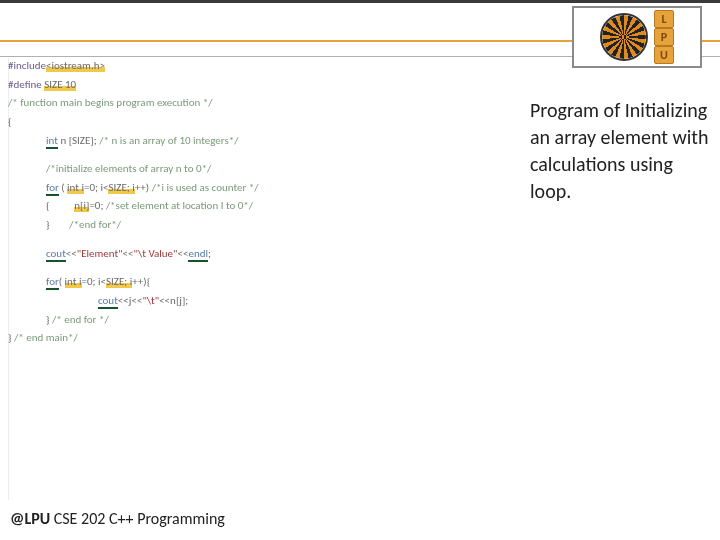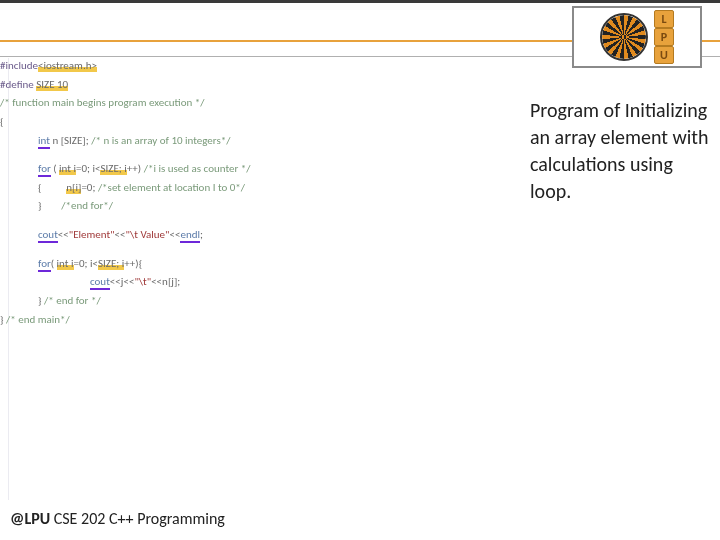--- a/index.html
+++ b/index.html
@@ -66,40 +66,40 @@
     position: absolute;
     left: 0; right: 0;
     height: 2px;
     background: #e8a23c;
   }
   .dl1 { top: 40px; }
   .dl2 { top: 56px; background:#b0b0b0; height:1px;}
   .code-area {
     position: absolute;
     top: 60px;
-    left: 0;
+    left: 8px;
     width: 500px;
     font-family: Calibri, Arial, sans-serif;
     font-size: 11px;
     line-height: 1.15;
     color: #6a6a6a;
   }
   .code-area .line {
     margin-bottom: 6px;
     white-space: pre;
   }
   .code-area .big-gap { margin-bottom: 16px; }
   .kw { color: #5a7aa8; }
   .dir { color: #6a5a8a; }
   .str { color: #a03a3a; }
   .cmt { color: #7a9a7a; }
   .hl {
     background: linear-gradient(to bottom, transparent 60%, #f2c84a 60%);
   }
-  .type { border-bottom: 2px solid #6d28d9; }
+  .type { border-bottom: 2px solid #14532d; }
   .side-text {
     position: absolute;
     top: 72px;
     left: 530px;
     width: 180px;
     font-size: 20px;
     line-height: 1.35;
     color: #222;
     z-index: 5;
     margin-top: 25px;
@@ -143,20 +143,21 @@
 
 <div class="side-text">Program of Initializing an array element with calculations using loop.</div>
 
 <div class="code-area">
   <div class="line"><span class="dir">#include</span><span class="hl">&lt;iostream.h&gt;</span></div>
   <div class="line"><span class="dir">#define </span><span class="hl">SIZE 10</span></div>
   <div class="line cmt">/* function main begins program execution */</div>
   <div class="line">{</div>
   <div class="line indent1"><span class="kw type">int</span><span> n [SIZE]; </span><span class="cmt">/* n is an array of 10 integers*/</span></div>
   <div class="line indent1 big-gap"></div>
+  <div class="line indent1 cmt">/*initialize elements of array n to 0*/</div>
   <div class="line indent1"><span class="kw type">for</span><span> ( </span><span class="hl">int i</span><span>=0; i&lt;</span><span class="hl">SIZE; i</span><span>++) </span><span class="cmt">/*i is used as counter */</span></div>
   <div class="line indent1"><span>{          </span><span class="hl">n[i]</span><span>=0; </span><span class="cmt">/*set element at location I to 0*/</span></div>
   <div class="line indent1"><span>}        </span><span class="cmt">/*end for*/</span></div>
   <div class="line indent1 big-gap"></div>
   <div class="line indent1"><span class="kw type">cout</span><span>&lt;&lt;</span><span class="str">"Element"</span><span>&lt;&lt;</span><span class="str">"\t Value"</span><span>&lt;&lt;</span><span class="kw type">endl</span><span>;</span></div>
   <div class="line indent1 big-gap"></div>
   <div class="line indent1 big-gap"></div>
   <div class="line indent1"><span class="kw type">for</span><span>( </span><span class="hl">int i</span><span>=0; i&lt;</span><span class="hl">SIZE; i</span><span>++){</span></div>
   <div class="line indent3"><span class="kw type">cout</span><span>&lt;&lt;j&lt;&lt;</span><span class="str">"\t"</span><span>&lt;&lt;n[j];</span></div>
   <div class="line indent1"><span>} </span><span class="cmt">/* end for */</span></div>

